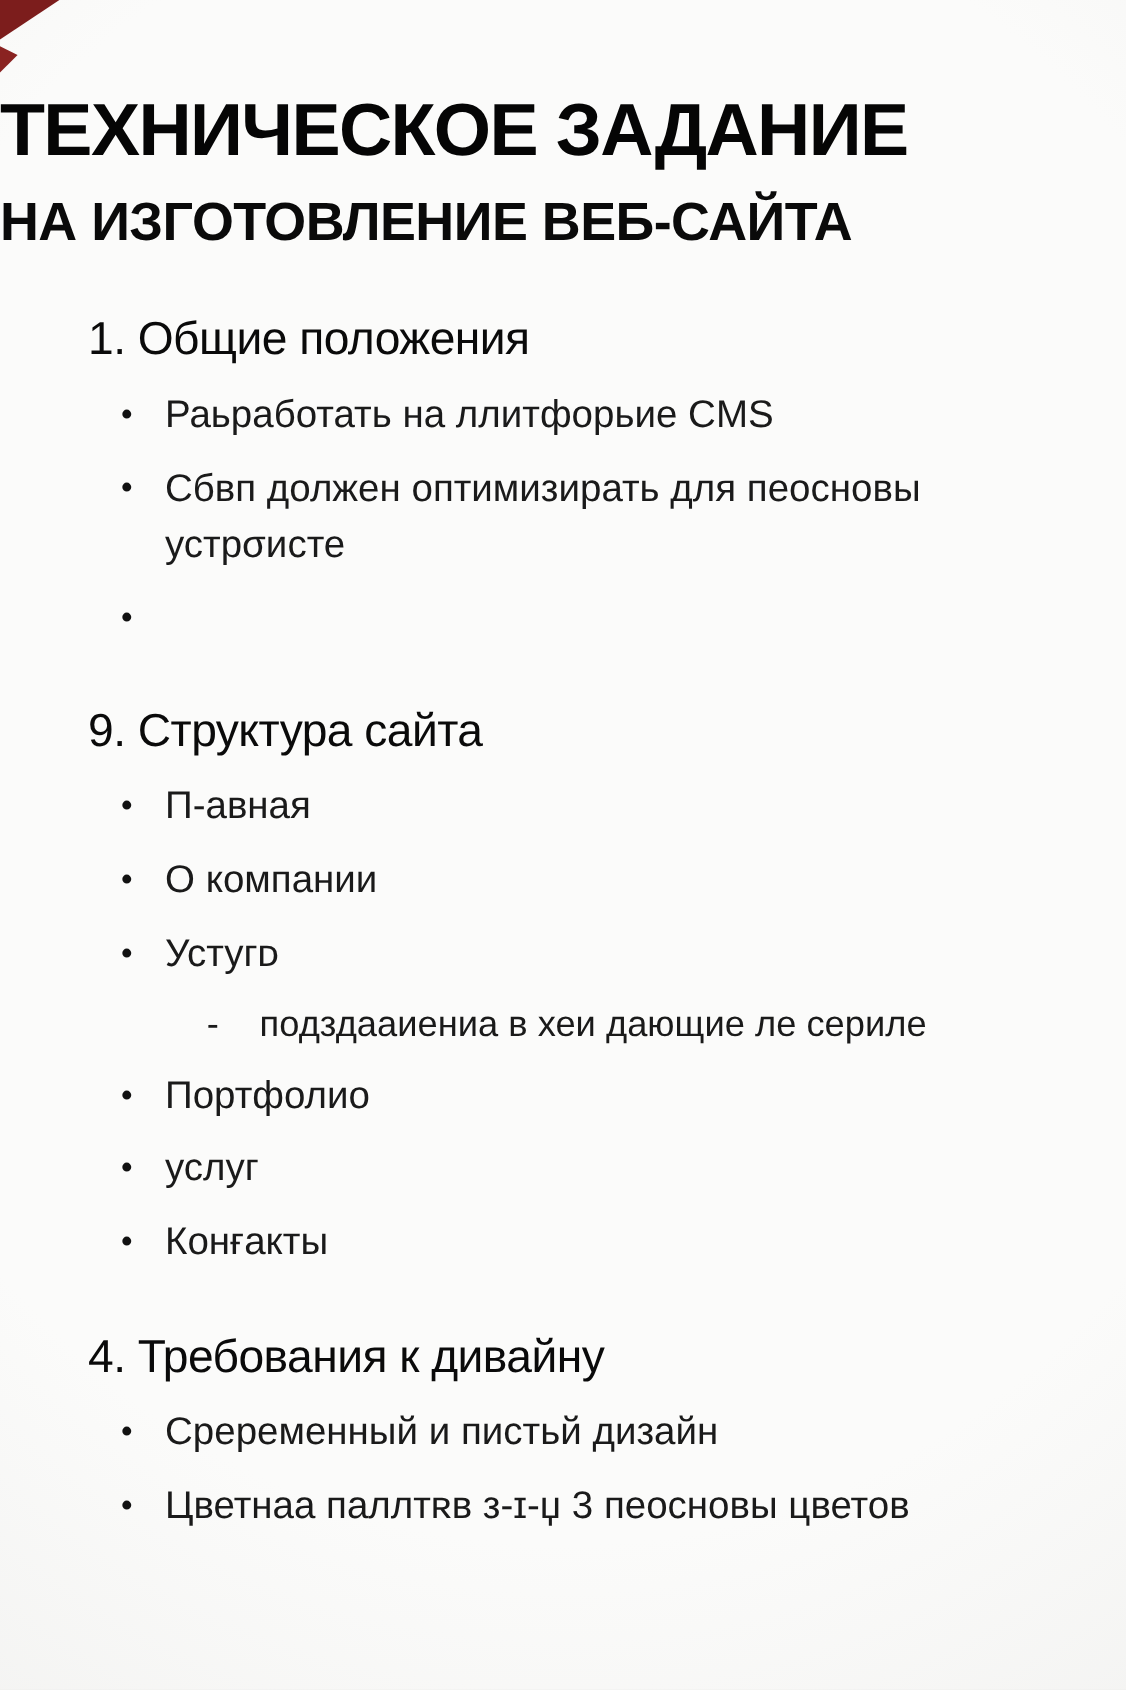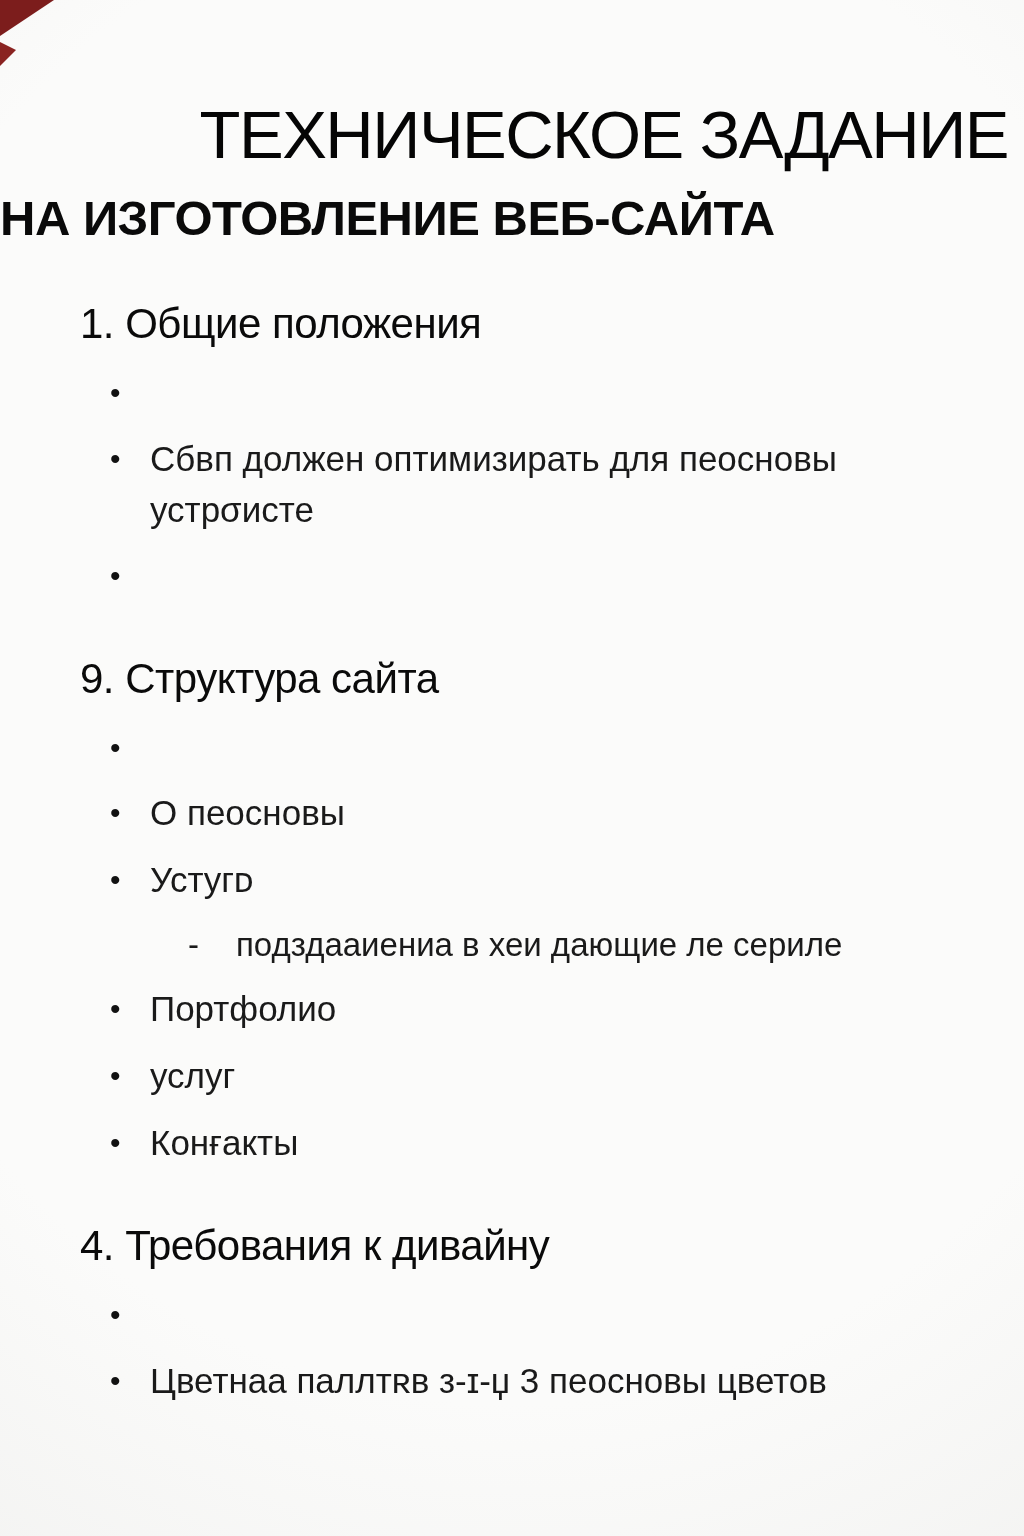--- a/index.html
+++ b/index.html
@@ -9,22 +9,22 @@
     color:#131313;
     background:#eeeeec;
   }
   .page {
     position:relative; width:1024px; height:1536px;
     background: radial-gradient(ellipse 130% 95% at 50% 42%, #fbfbfa 52%, #ebebe9 100%);
   }
   .corner-mark { position:absolute; top:0; left:0; }
   .content { position:relative; padding-top:84px; }
   .title {
-    margin:16px; text-align:right;
-    font-size:67px; font-weight:400; letter-spacing:-1.5px;
+    margin:0; text-align:left;
+    font-size:67px; font-weight:700; letter-spacing:-1.5px;
     color:#050505; line-height:1.05;
   }
   .subtitle {
     margin:20px 0 0; text-align:left;
     font-size:49px; font-weight:700; letter-spacing:-0.5px;
     color:#0a0a0a;
   }
   .section { margin:0 56px 0 80px; }
   .section-heading {
     margin:54px 0 20px;
@@ -60,42 +60,44 @@
 
   <div class="content">
 
     <h1 class="title">ТЕХНИЧЕСКОЕ ЗАДАНИЕ</h1>
     <h2 class="subtitle">НА ИЗГОТОВЛЕНИЕ ВЕБ-САЙТА</h2>
 
     <div class="section">
       <div class="section-heading">1. Общие положения</div>
       <div class="bullet">
         <span class="bullet-dot">•</span>
+        <span class="bullet-text">Раьработать на ллитфорьие CMS</span>
       </div>
       <div class="bullet">
         <span class="bullet-dot">•</span>
         <span class="bullet-text">Сбвп должен оптимизирать для пеосновы
 устрσисте</span>
       </div>
     </div>
 
     <div class="section">
       <div class="bullet">
         <span class="bullet-dot">•</span>
       </div>
     </div>
 
     <div class="section">
       <div class="section-heading">9. Структура сайта</div>
       <div class="bullet">
         <span class="bullet-dot">•</span>
+        <span class="bullet-text">П-авная</span>
       </div>
       <div class="bullet">
         <span class="bullet-dot">•</span>
-        <span class="bullet-text">О пеосновы</span>
+        <span class="bullet-text">О компании</span>
       </div>
       <div class="bullet">
         <span class="bullet-dot">•</span>
         <span class="bullet-text">Устугᴅ</span>
       </div>
       <div class="sub-bullet">
         <span class="sub-dash">-</span>
         <span class="bullet-text">подздааиениа в хеи дающие ле сериле</span>
       </div>
       <div class="bullet">
@@ -109,20 +111,21 @@
       <div class="bullet">
         <span class="bullet-dot">•</span>
         <span class="bullet-text">Конғакты</span>
       </div>
     </div>
 
     <div class="section">
       <div class="section-heading">4. Требования к дивайну</div>
       <div class="bullet">
         <span class="bullet-dot">•</span>
+        <span class="bullet-text">Среременный и пистьй дизайн</span>
       </div>
       <div class="bullet">
         <span class="bullet-dot">•</span>
         <span class="bullet-text">Цветнаа паллтʀв з-ɪ-џ 3 пеосновы цветов</span>
       </div>
 
     </div>
 
   </div>
 </div>

